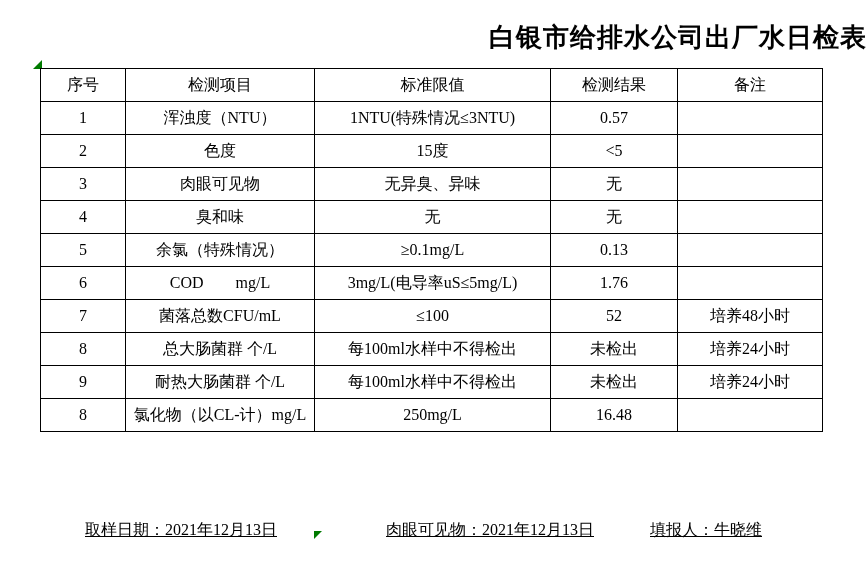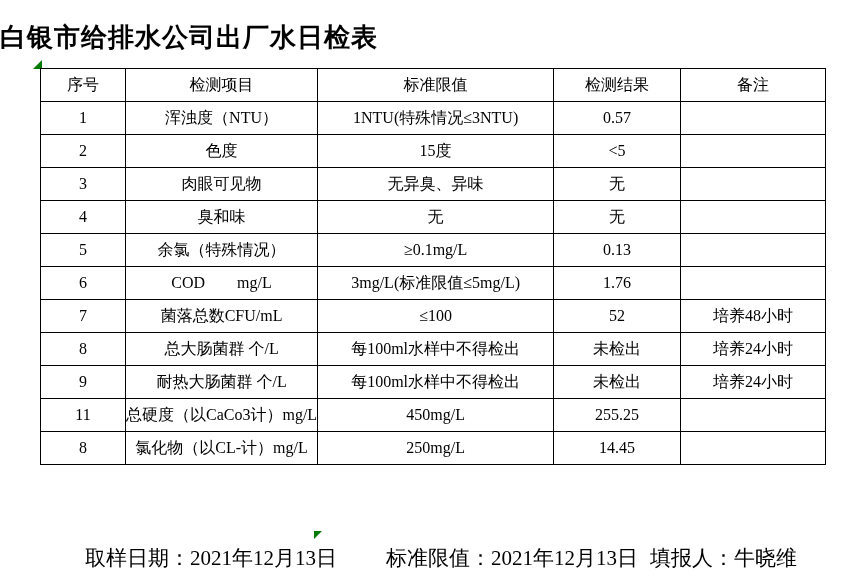--- a/index.html
+++ b/index.html
@@ -4,21 +4,21 @@
 <style>
   html,body { margin:0; padding:0; }
   body {
     width:867px; height:583px;
     background:#ffffff; color:#000000;
     font-family:"Liberation Serif","DejaVu Serif",serif;
     position:relative; overflow:hidden;
   }
   .title {
     position:absolute; top:20px; left:0; width:100%;
-    text-align:left; font-size:26px; font-weight:bold;
+    text-align:right; font-size:26px; font-weight:bold;
     letter-spacing:1px;
   }
   table.report {
     position:absolute; left:40px; top:68px;
     border-collapse:collapse; table-layout:fixed;
   }
   table.report th, table.report td {
     border:1px solid #000000;
     height:32px; padding:0;
     text-align:center; vertical-align:middle;
@@ -30,22 +30,22 @@
   }
   .corner-marker {
     left:33px; top:60px; width:9px; height:9px;
     clip-path:polygon(0 100%, 100% 100%, 100% 0);
   }
   .flag-marker {
     left:314px; top:531px; width:8px; height:8px;
     clip-path:polygon(0 0, 100% 0, 0 100%);
   }
   .footer-item {
-    position:absolute; top:544px;
-    font-size:21px; white-space:pre;
+    position:absolute; top:520px;
+    font-size:16px; white-space:pre;text-decoration:underline;
   }
   .footer-sampling { left:85px; }
   .footer-test { left:386px; }
   .footer-reporter { left:650px;text-align:center; }
 </style>
 </head>
 <body>
 
 <div class="title">白银市给排水公司出厂水日检表</div>
 
@@ -98,21 +98,21 @@
   <tr>
     <td>5</td>
     <td>余氯（特殊情况）</td>
     <td>≥0.1mg/L</td>
     <td>0.13</td>
     <td></td>
   </tr>
   <tr>
     <td>6</td>
     <td>COD        mg/L</td>
-    <td>3mg/L(标准限值≤5mg/L)</td>
+    <td>3mg/L(电导率uS≤5mg/L)</td>
     <td>1.76</td>
     <td></td>
   </tr>
   <tr>
     <td>7</td>
     <td>菌落总数CFU/mL</td>
     <td>≤100</td>
     <td>52</td>
     <td>培养48小时</td>
   </tr>
@@ -124,33 +124,26 @@
     <td>培养24小时</td>
   </tr>
   <tr>
     <td>9</td>
     <td>耐热大肠菌群 个/L</td>
     <td>每100ml水样中不得检出</td>
     <td>未检出</td>
     <td>培养24小时</td>
   </tr>
   <tr>
-    <td>11</td>
-    <td>总硬度（以CaCo3计）mg/L</td>
-    <td>450mg/L</td>
-    <td>255.25</td>
-    <td></td>
-  </tr>
-  <tr>
     <td>8</td>
     <td>氯化物（以CL-计）mg/L</td>
     <td>250mg/L</td>
-    <td>14.45</td>
+    <td>16.48</td>
     <td></td>
   </tr>
 </tbody>
   </table>
 
 <div class="marker flag-marker"></div>
 
 <div class="footer-item footer-sampling">取样日期：2021年12月13日</div>
-<div class="footer-item footer-test">标准限值：2021年12月13日</div>
+<div class="footer-item footer-test">肉眼可见物：2021年12月13日</div>
 <div class="footer-item footer-reporter">填报人：牛晓维</div>
 
 </body></html>

